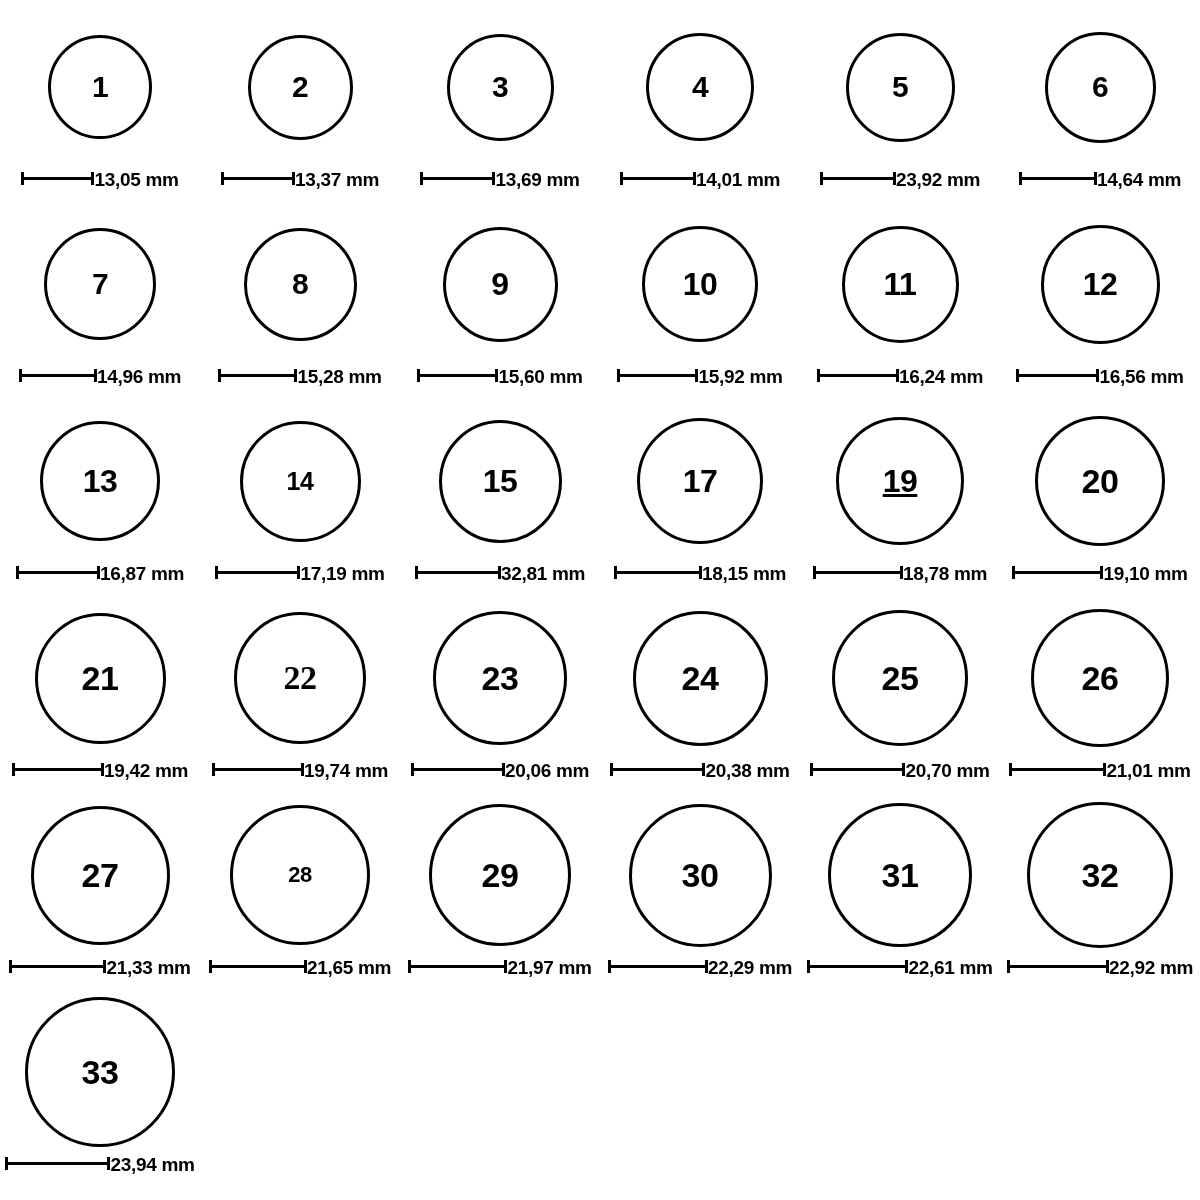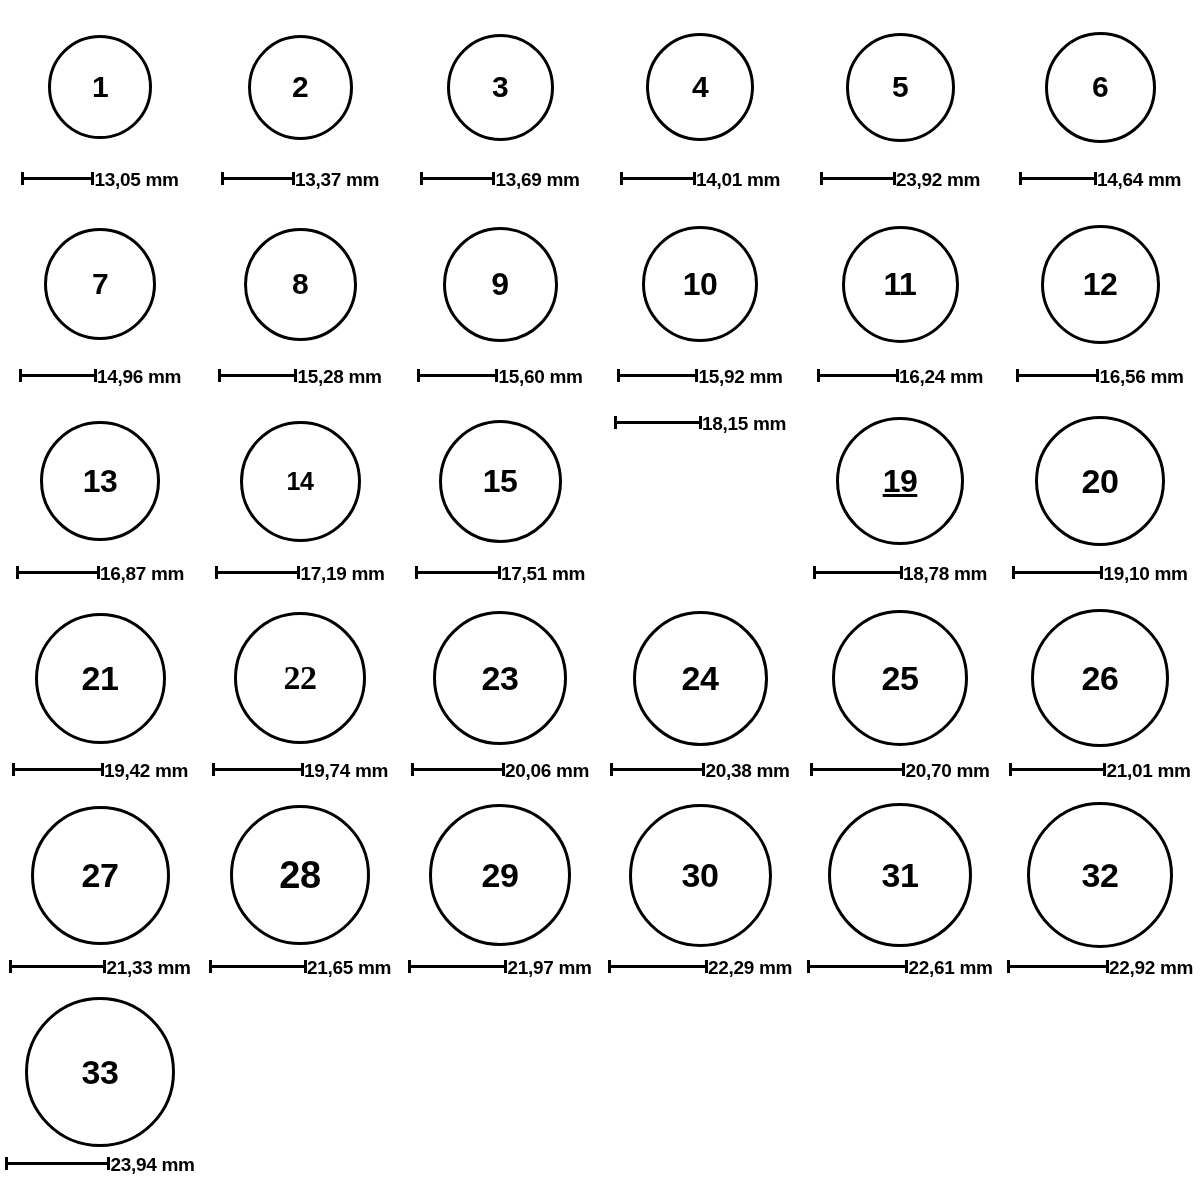--- a/index.html
+++ b/index.html
@@ -309,24 +309,29 @@
           <div class="ring" style="width: 123px; height: 123px;">
             <span class="ring-label" style="font-size: 32px;">15</span>
           </div>
         </div>
         <div class="measure">
           <div class="dim-line" style="width: 86px;">
             <div class="bar"></div>
             <div class="tick left"></div>
             <div class="tick right"></div>
           </div>
-          <div class="mm-text">17,51 mm</div>
-        </div>
-      </div>
-      <div class="cell">
+          <div class="mm-text">32,81 mm</div>
+        </div>
+      </div>
+      <div class="cell">
+        <div class="ring-wrap">
+          <div class="ring" style="width: 126px; height: 126px;">
+            <span class="ring-label" style="font-size: 32px;">17</span>
+          </div>
+        </div>
         <div class="measure">
           <div class="dim-line" style="width: 88px;">
             <div class="bar"></div>
             <div class="tick left"></div>
             <div class="tick right"></div>
           </div>
           <div class="mm-text">18,15 mm</div>
         </div>
       </div>
       <div class="cell">
@@ -460,21 +465,21 @@
             <div class="bar"></div>
             <div class="tick left"></div>
             <div class="tick right"></div>
           </div>
           <div class="mm-text">21,33 mm</div>
         </div>
       </div>
       <div class="cell">
         <div class="ring-wrap">
           <div class="ring" style="width: 140px; height: 140px;">
-            <span class="ring-label" style="font-size: 38px;">28</span>
+            <span class="ring-label" style="font-size: 22px;">28</span>
           </div>
         </div>
         <div class="measure">
           <div class="dim-line" style="width: 98px;">
             <div class="bar"></div>
             <div class="tick left"></div>
             <div class="tick right"></div>
           </div>
           <div class="mm-text">21,65 mm</div>
         </div>

